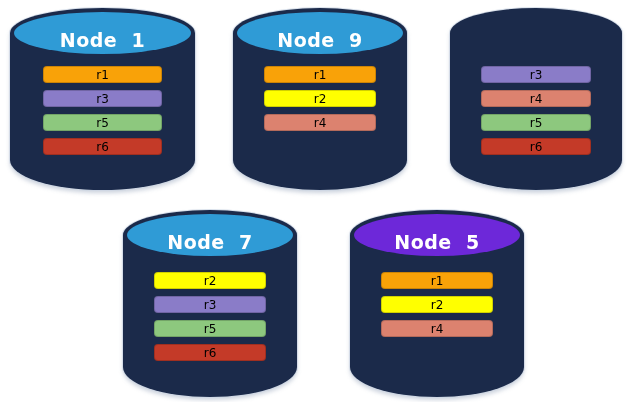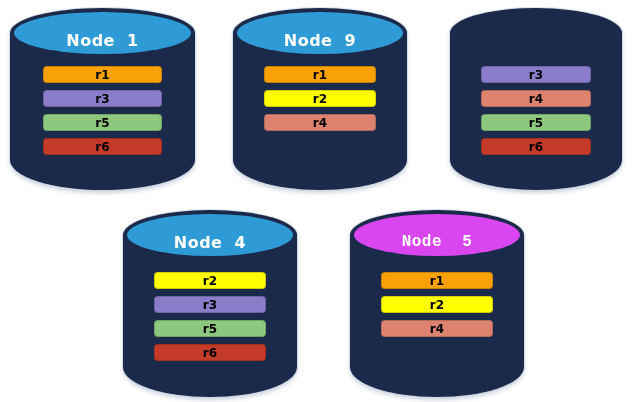--- a/index.html
+++ b/index.html
@@ -32,21 +32,21 @@
     height: 42px;
     border-radius: 50%;
     background: #2F9BD6;
     display: flex;
     align-items: center;
     justify-content: center;
   }
   .node-title {
     color: #ffffff;
     font-weight: bold;
-    font-size: 16px;
+    font-size: 19px;
     letter-spacing: 0.5px;
     white-space: pre;
     margin-top: 14px;
   }
   .bars {
     position: absolute;
     left: 0; right: 0;
     top: 58px;
     display: flex;
     flex-direction: column;
@@ -57,21 +57,21 @@
   .bar {
     width: 64%;
     height: 17px;
     border-radius: 4px;
     border: 1px solid rgba(0,0,0,0.18);
     box-sizing: border-box;
     display: flex;
     align-items: center;
     justify-content: center;
     color: #000000;
-    font-weight: bold;
+    font-weight: normal;
     font-size: 12px;
     line-height: 1;
   }
 </style>
 </head>
 <body>
 
 <div class="canvas">
 
   <div class="node n1" style="background-color: rgb(27, 42, 74);">
@@ -101,32 +101,32 @@
     <div class="bars">
       <div class="bar" style="background-color: rgb(138, 124, 200);">r3</div>
       <div class="bar" style="background-color: rgb(220, 130, 111);">r4</div>
       <div class="bar" style="background-color: rgb(141, 200, 126);">r5</div>
       <div class="bar" style="background-color: rgb(196, 58, 40);">r6</div>
     </div>
   </div>
 
   <div class="node n4" style="background-color: rgb(27, 42, 74);">
     <div class="cyl-top" style="background-color: rgb(47, 155, 214);">
-      <span class="node-title">Node  4</span>
+      <span class="node-title">Node  7</span>
     </div>
     <div class="bars">
       <div class="bar" style="background-color: rgb(255, 255, 0);">r2</div>
       <div class="bar" style="background-color: rgb(138, 124, 200);">r3</div>
       <div class="bar" style="background-color: rgb(141, 200, 126);">r5</div>
       <div class="bar" style="background-color: rgb(196, 58, 40);">r6</div>
     </div>
   </div>
 
   <div class="node n5" style="background-color: rgb(27, 42, 74);">
-    <div class="cyl-top" style="background-color: #d946ef; font-family: Liberation Mono, monospace;">
+    <div class="cyl-top" style="background-color: #6d28d9;">
       <span class="node-title">Node  5</span>
     </div>
     <div class="bars">
       <div class="bar" style="background-color: rgb(249, 162, 8);">r1</div>
       <div class="bar" style="background-color: rgb(255, 255, 0);">r2</div>
       <div class="bar" style="background-color: rgb(220, 130, 111);">r4</div>
     </div>
   </div>
 
 </div>

